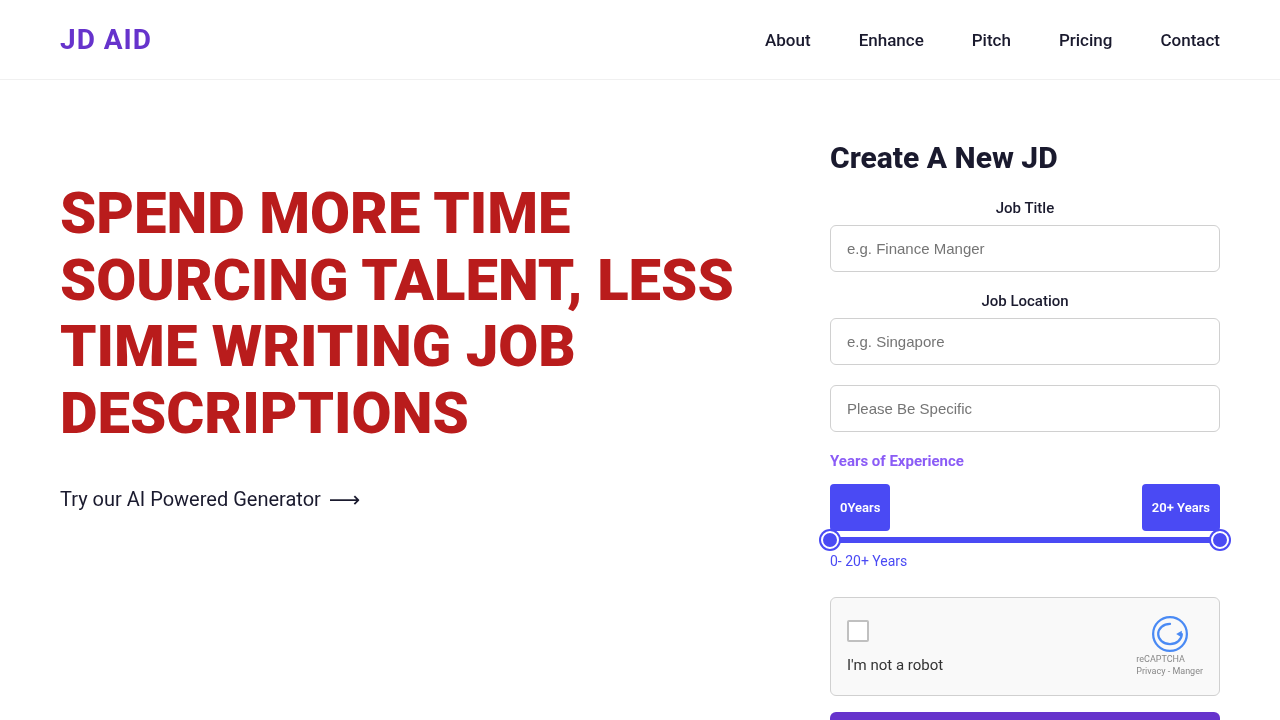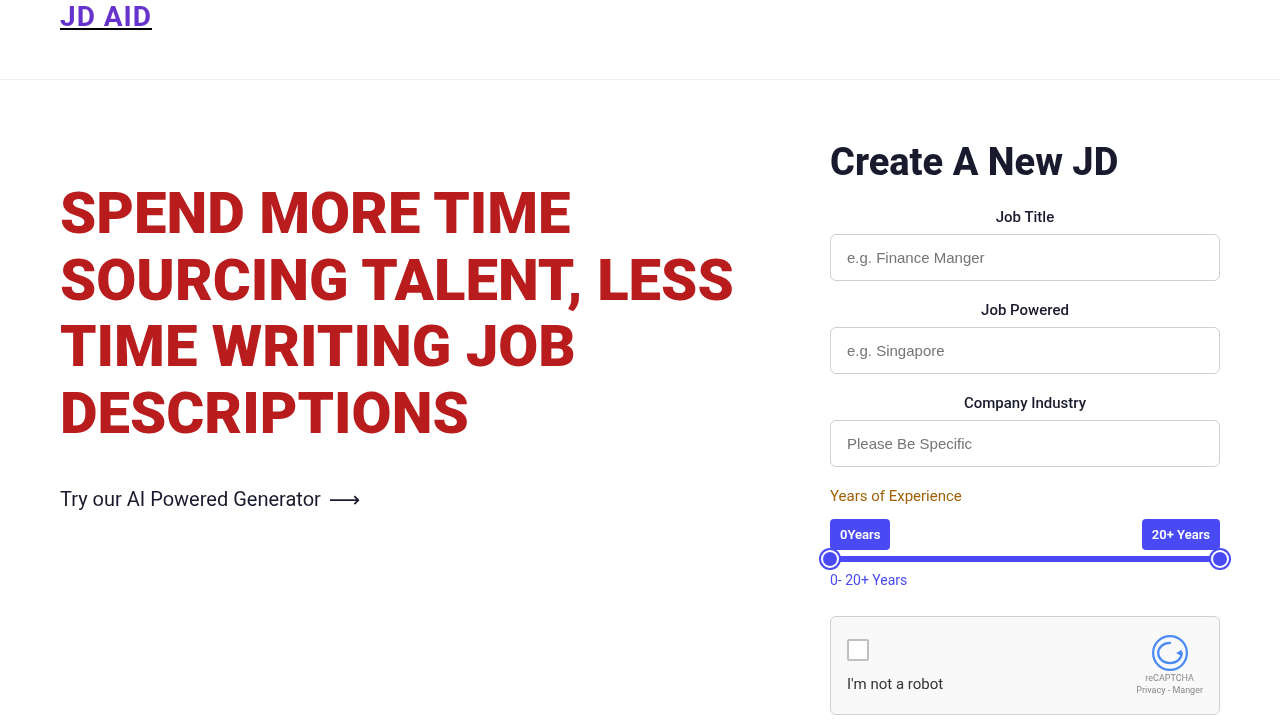--- a/index.html
+++ b/index.html
@@ -12,25 +12,25 @@
       font-family: -apple-system, BlinkMacSystemFont, 'Segoe UI', Roboto, sans-serif;
       background: #ffffff;
       width: 1280px;
       min-height: 720px;
       overflow-x: hidden;
     }
 
     
     header {
       display: flex;
+      align-items: center;
       justify-content: space-between;
       padding: 0 60px;
       height: 80px;
       border-bottom: 1px solid #f0f0f0;
-      text-decoration: underline;
     }
 
     .logo {
       font-size: 28px;
       font-weight: 700;
       color: #6633cc;
       letter-spacing: 1px;
     }
 
     nav {
@@ -82,21 +82,21 @@
       color: #1a1a2e;
     }
 
     
     .right-section {
       width: 390px;
       flex-shrink: 0;
     }
 
     .form-title {
-      font-size: 38px;
+      font-size: 30px;
       font-weight: 800;
       color: #1a1a2e;
       margin-bottom: 24px;
     }
 
     .form-group {
       margin-bottom: 20px;
     }
 
     .form-label {
@@ -119,37 +119,37 @@
       background: #ffffff;
     }
 
     
     .slider-section {
       margin-bottom: 28px;
     }
 
     .slider-label {
       font-size: 15px;
-      font-weight: 400;
-      color: #a16207;
+      font-weight: 700;
+      color: #8b5cf6;
       margin-bottom: 14px;
     }
 
     .slider-badges {
       display: flex;
       justify-content: space-between;
       margin-bottom: 6px;
     }
 
     .slider-badge {
       background: #4a4af4;
       color: #ffffff;
       font-size: 13px;
       font-weight: 600;
-      padding: 8px 10px;
+      padding: 16px 10px;
       border-radius: 4px;
     }
 
     .range-track {
       position: relative;
       width: 100%;
       height: 6px;
       background: #4a4af4;
       border-radius: 3px;
       margin-bottom: 10px;
@@ -229,21 +229,21 @@
     }
 
     .recaptcha-icon {
       width: 36px;
       height: 36px;
     }
 
     .recaptcha-brand {
       font-size: 9px;
       color: #888;
-      text-align: center;
+      text-align: left;
       line-height: 1.3;
     }
 
     
     .generate-btn {
       width: 100%;
       padding: 18px;
       background: #6633cc;
       color: #ffffff;
       border: none;
@@ -252,20 +252,27 @@
       font-weight: 700;
       cursor: pointer;
       letter-spacing: 0.5px;
     }
   </style>
 </head>
 <body>
 
 <header>
   <div class="logo">JD AID</div>
+  <nav>
+    <a>About</a>
+    <a>Enhance</a>
+    <a>Pitch</a>
+    <a>Pricing</a>
+    <a>Contact</a>
+  </nav>
 </header>
 
 <div class="main-container">
 
   <div class="left-section">
     <h1 class="hero-title">SPEND MORE TIME SOURCING TALENT, LESS TIME WRITING JOB DESCRIPTIONS</h1>
     <p class="hero-subtitle">
       <span>Try our AI Powered Generator</span>
       <span class="arrow-right">⟶</span>
     </p>
@@ -273,26 +280,25 @@
 
   <div class="right-section">
     <h2 class="form-title">Create A New JD</h2>
 
     <div class="form-group">
       <label class="form-label">Job Title</label>
       <input class="form-input" type="text" placeholder="e.g. Finance Manger" style="">
     </div>
 
     <div class="form-group">
-      <label class="form-label">Job Powered</label>
+      <label class="form-label">Job Location</label>
       <input class="form-input" type="text" placeholder="e.g. Singapore" style="">
     </div>
 
     <div class="form-group">
-      <label class="form-label">Company Industry</label>
       <input class="form-input" type="text" placeholder="Please Be Specific" style="">
     </div>
 
     
     <div class="slider-section">
       <div class="slider-label">Years of Experience</div>
       <div class="slider-badges">
         <span class="slider-badge">0Years</span>
         <span class="slider-badge">20+ Years</span>
       </div>

